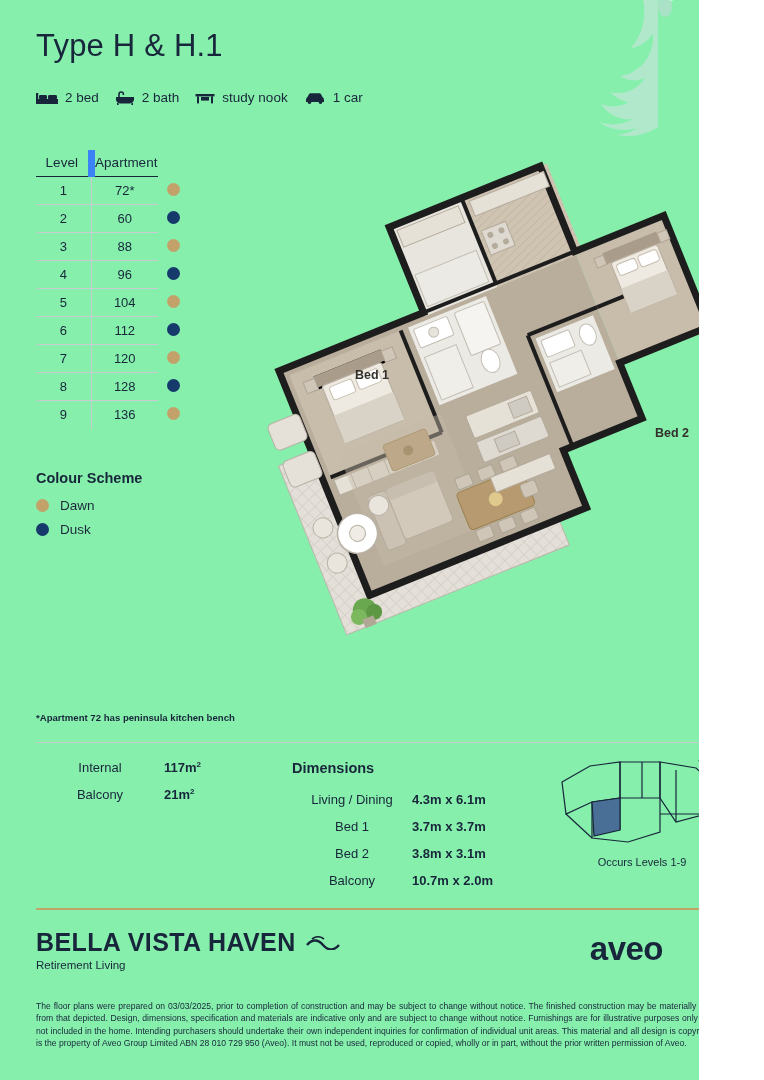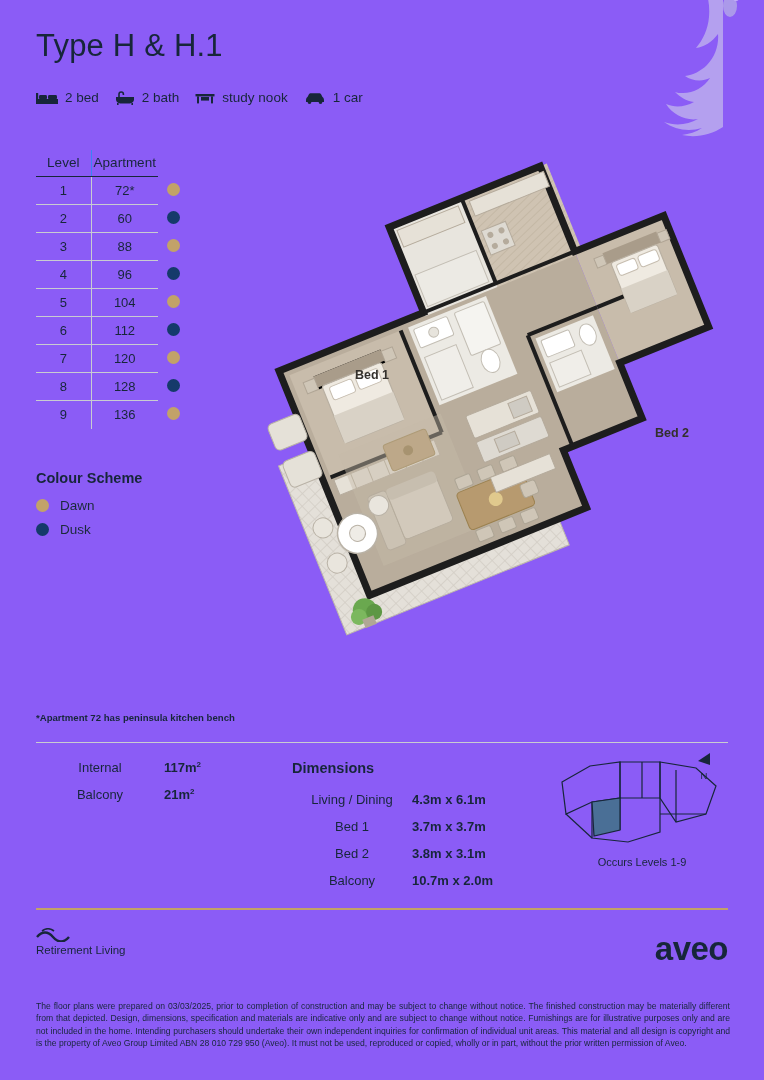--- a/index.html
+++ b/index.html
@@ -4,24 +4,24 @@
 <style>
   * { box-sizing: border-box; }
   html, body {
     margin: 0; padding: 0;
     background: #ffffff;
     font-family: "Liberation Sans", sans-serif;
     color: #1b2a3a;
   }
   .page {
     position: relative;
-    width: 764px;
+    width: 699px;
     height: 1080px;
     overflow: hidden;
-    background: #8b5cf6;
+    background: #86efac;
   }
 
   
   .watermark {
     position: absolute;
     top: -14px;
     right: 10px;
     width: 170px;
     height: 160px;
     opacity: 0.5;
@@ -70,21 +70,21 @@
   }
   .level-table th.lvl { width: 55px; }
   .level-table td {
     text-align: center;
     padding: 6px 0;
     border-bottom: 1px solid #c9ccd1;
     color: #17263a;
     position: relative;
   }
   .level-table td.lvl { border-right: 1px solid #c9ccd1; }
-  .level-table th.lvl { border-right: 1px solid #3b82f6; }
+  .level-table th.lvl { border-right: 7px solid #3b82f6; }
   .level-table tr:last-child td { border-bottom: none; }
   .dot-cell {
     border: none !important;
     width: 30px;
   }
   .dot {
     display: inline-block;
     width: 13px; height: 13px;
     border-radius: 50%;
   }
@@ -580,20 +580,21 @@
       </svg>
       <div>N</div>
     </div>
   </div>
   <div class="keyplan-caption">Occurs Levels 1-9</div>
 
   <div class="rule-gold"></div>
 
   <div class="brand">
     <div class="brand-name">
+      <span>BELLA VISTA HAVEN</span>
       <svg width="34" height="14" viewBox="0 0 34 14">
         <path d="M1 9c5-6 11-6 16 0 5 6 11 6 16 0" fill="none" stroke="#17263a" stroke-width="2.4"></path>
         <path d="M6 3c4-3 8-3 12 0" fill="none" stroke="#17263a" stroke-width="1.6"></path>
       </svg>
     </div>
     <div class="brand-sub">Retirement Living</div>
   </div>
 
 
   <div class="aveo">aveo</div>

